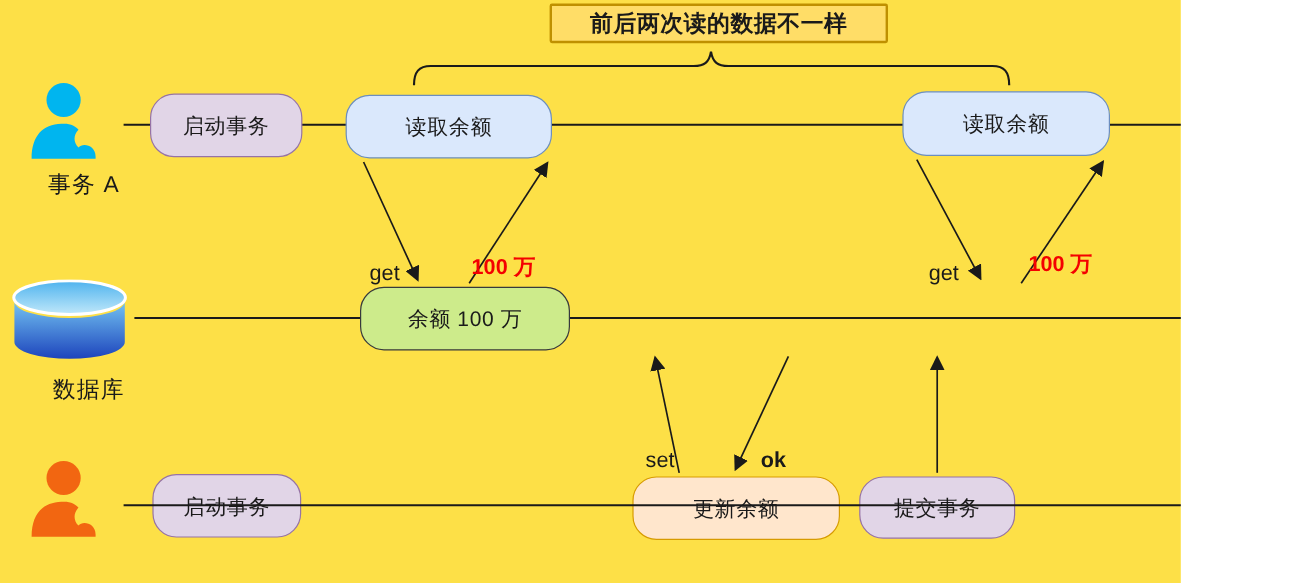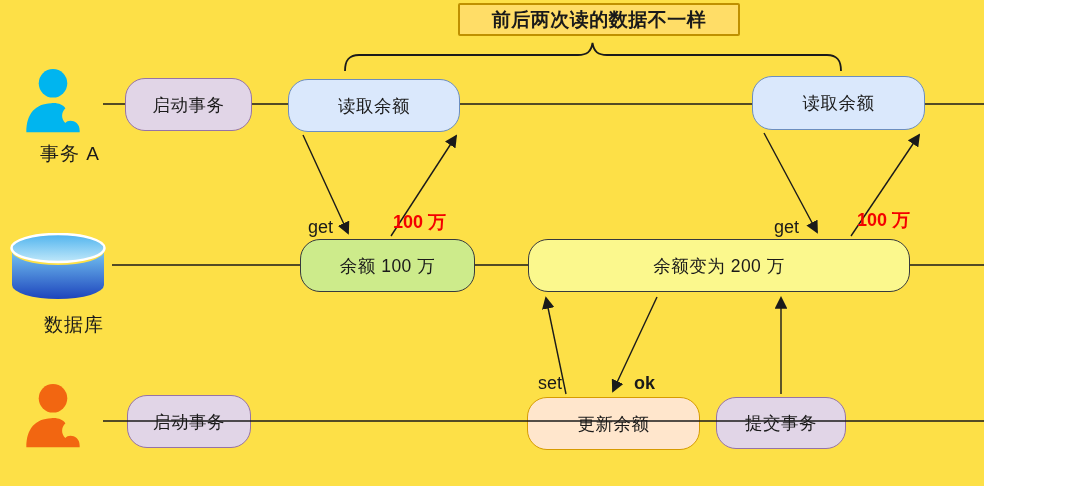--- a/index.html
+++ b/index.html
@@ -87,21 +87,20 @@
       <circle cx="50" cy="24" r="23" style="fill:var(--actor-b,#F26611)"></circle>
       <path d="M 7 103 C 7 72 22 57 47 56 C 59 55 66 59 70 64 C 63 71 63 81 70 88 C 75 81 93 84 93 100 L 93 103 Z" style="fill:var(--actor-b,#F26611)"></path>
     </svg>
   </div>
 
   <div class="node purple" style="left:125px;top:78px;width:127px;height:53px;">启动事务</div>
   <div class="node blue" style="left:288px;top:79px;width:172px;height:53px;">读取余额</div>
   <div class="node blue" style="left:752px;top:76px;width:173px;height:54px;">读取余额</div>
 
   <div class="node green" style="left:300px;top:239px;width:175px;height:53px;text-align:center;">余额 100 万</div>
-  <div class="node yellow" style="left:528px;top:239px;width:382px;height:53px;">余额变为 200 万</div>
 
   <div class="node purple" style="left:127px;top:395px;width:124px;height:53px;">启动事务</div>
   <div class="node orange" style="left:527px;top:397px;width:173px;height:53px;">更新余额</div>
   <div class="node purple" style="left:716px;top:397px;width:130px;height:52px;">提交事务</div>
 
   <svg class="layer layer-top" viewBox="0 0 1080 486">
     <defs>
       <marker id="ah2" viewBox="0 0 10 10" refX="8.5" refY="5" markerWidth="9" markerHeight="9" orient="auto-start-reverse">
         <path d="M0,0 L10,5 L0,10 Z" fill="#1a1a1a"></path>
       </marker>

